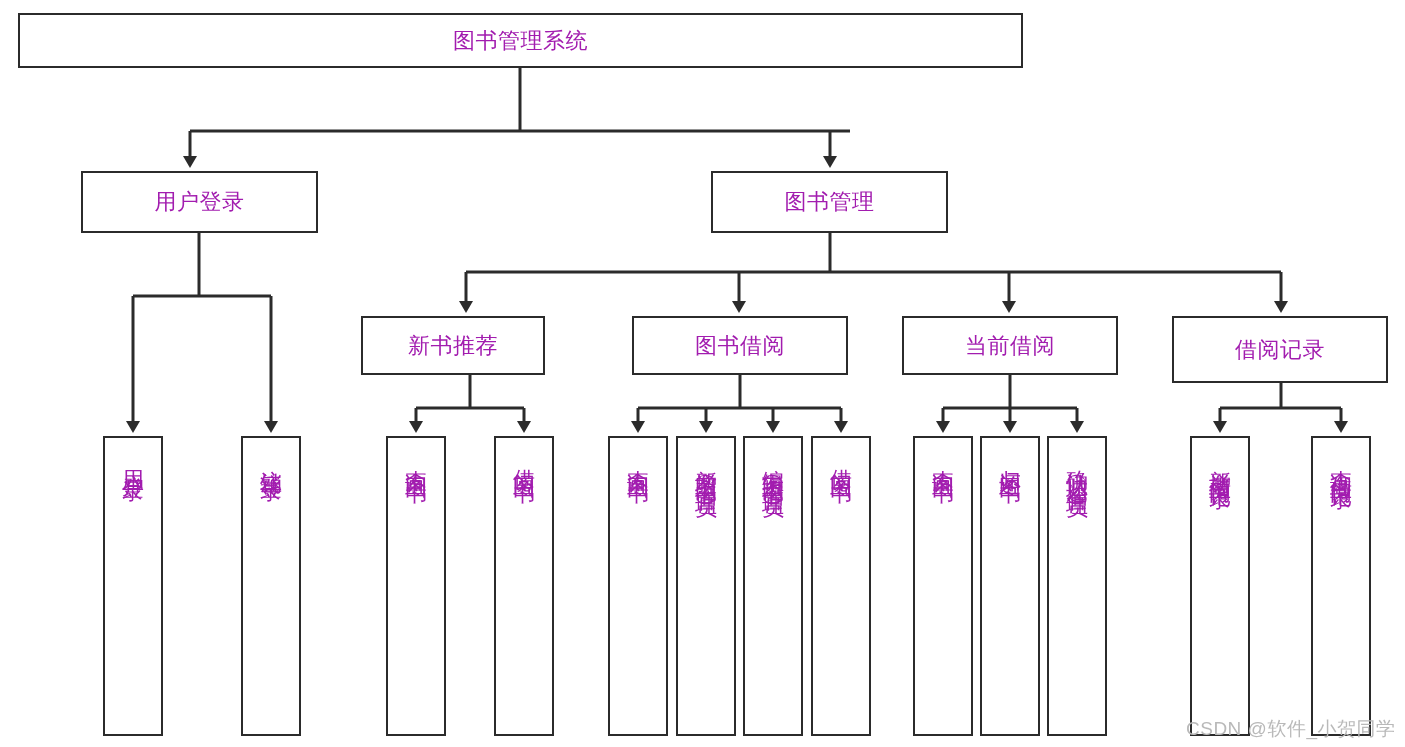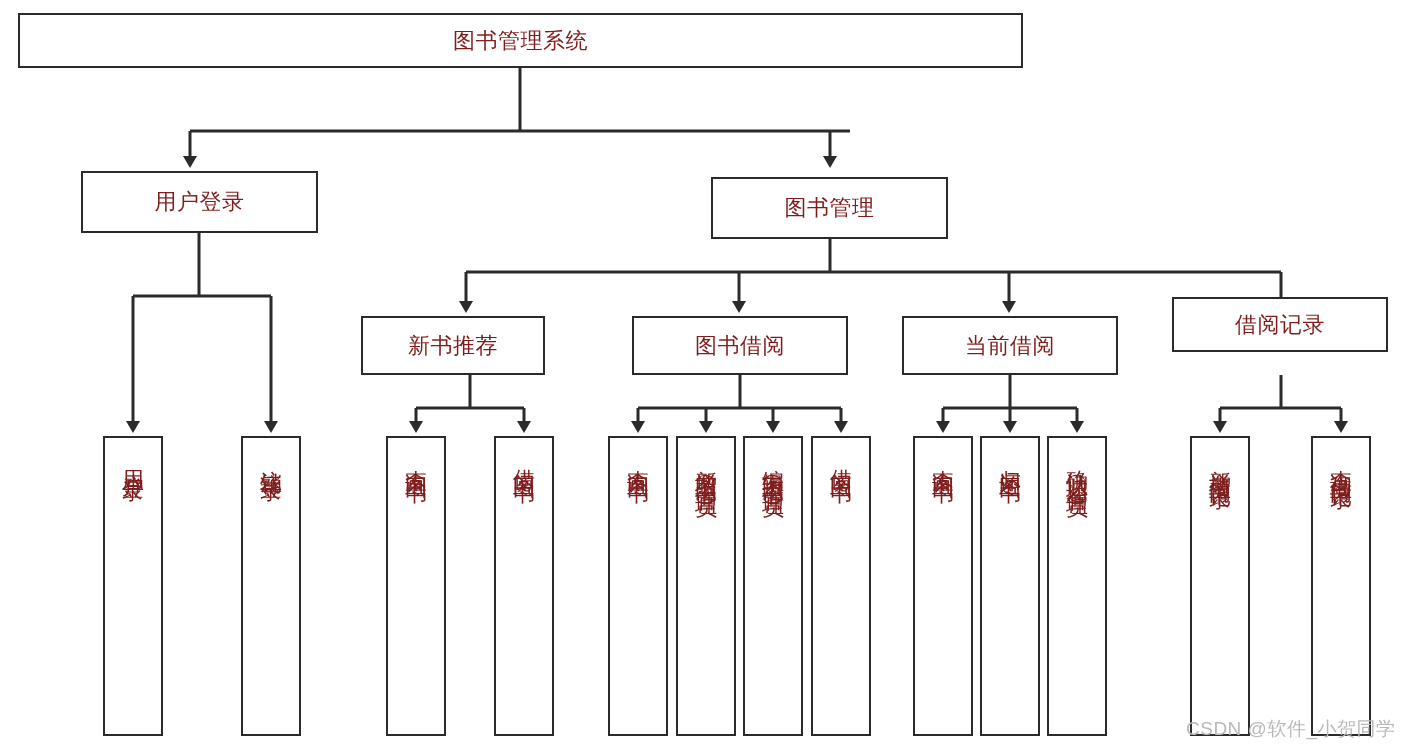--- a/index.html
+++ b/index.html
@@ -29,21 +29,21 @@
     position: absolute;
     box-sizing: border-box;
     background: #ffffff;
     border: 2.2px solid #2b2b2b;
     display: flex;
     align-items: center;
     justify-content: center;
     z-index: 2;
   }
   .node .label {
-    color: #7f1d1d;
+    color: #a21caf;
     line-height: 1.18;
     text-align: center;
     white-space: pre;
     letter-spacing: 0.5px;
   }
   .node.h .label {
     font-size: 22px;
   }
   .node.v {
     align-items: flex-start;
@@ -123,34 +123,34 @@
     </g>
   </svg>
 
   <div class="node h" style="left:18px; top:13px; width:1005px; height:55px;">
     <span class="label">图书管理系统</span>
   </div>
 
   <div class="node h" style="left:81px; top:171px; width:237px; height:62px;">
     <span class="label">用户登录</span>
   </div>
-  <div class="node h" style="left:711px; top:177px; width:237px; height:62px;">
+  <div class="node h" style="left:711px; top:171px; width:237px; height:62px;">
     <span class="label">图书管理</span>
   </div>
 
   <div class="node h" style="left:361px; top:316px; width:184px; height:59px;">
     <span class="label">新书推荐</span>
   </div>
   <div class="node h" style="left:632px; top:316px; width:216px; height:59px;">
     <span class="label">图书借阅</span>
   </div>
   <div class="node h" style="left:902px; top:316px; width:216px; height:59px;">
     <span class="label">当前借阅</span>
   </div>
-  <div class="node h" style="left:1172px; top:297px; width:216px; height:55px;">
+  <div class="node h" style="left:1172px; top:316px; width:216px; height:67px;">
     <span class="label">借阅记录</span>
   </div>
 
   <div class="node v" style="left:103px; top:436px; width:60px; height:300px;">
     <span class="label">用户登录</span>
   </div>
   <div class="node v" style="left:241px; top:436px; width:60px; height:300px;">
     <span class="label">注销登录</span>
   </div>
 

